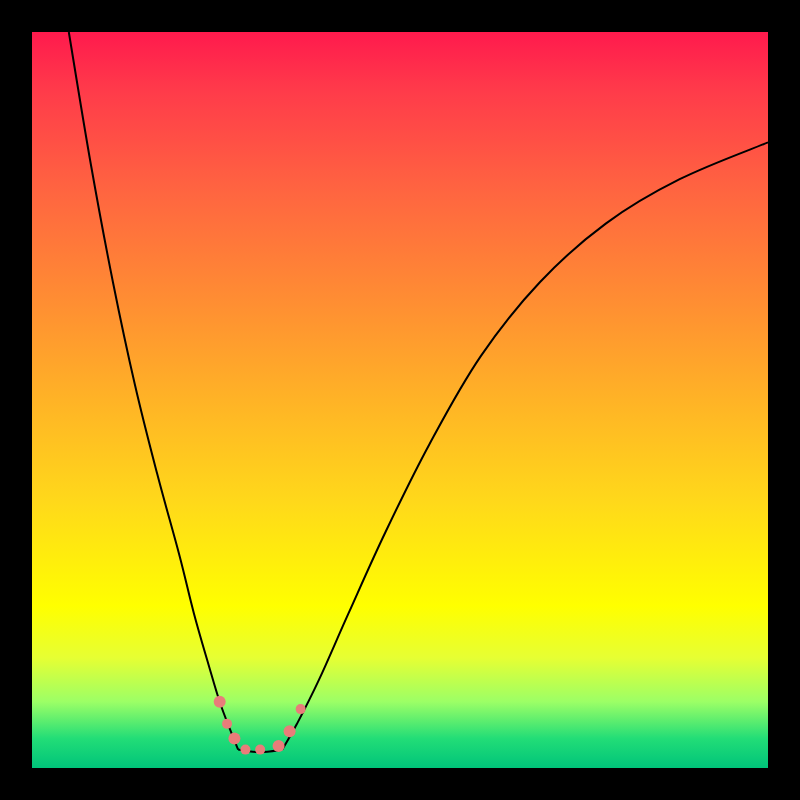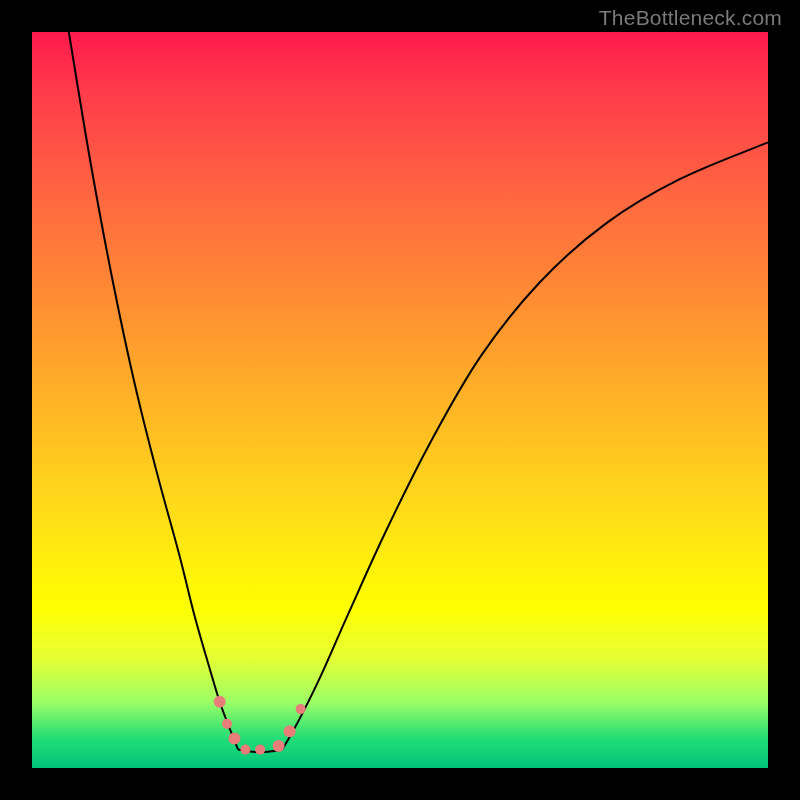--- a/index.html
+++ b/index.html
@@ -62,21 +62,20 @@
     fill: none;
   }
   .dot {
     fill: #e87d7a;
   }
 </style>
 </head>
 <body>
 
 <div class="outer">
-  <div class="watermark">TheBottleneck.com</div>
   <div class="plot">
     <svg class="curve" viewBox="0 0 736 736">
       <path id="path-left" d="M 36.800000000000004 0 C 40.77440000000001 23.846400000000003, 50.931200000000004 87.43680000000003, 58.88 132.48000000000002 C 66.8288 177.5232, 73.01119999999999 210.49599999999995, 80.96 250.23999999999995 C 88.9088 289.9839999999999, 95.0912 318.8352, 103.04 353.28 C 110.98880000000001 387.72479999999996, 117.1712 411.1296, 125.12 441.59999999999997 C 133.0688 472.07039999999995, 140.57600000000002 497.38879999999995, 147.20000000000002 522.56 C 153.824 547.7312, 156.6208 561.568, 161.92 581.44 C 167.21919999999997 601.3120000000001, 172.0032 617.0624, 176.64 632.96 C 181.27679999999998 648.8576, 183.7056 657.8368, 187.68 669.76 C 191.6544 681.6831999999999, 195.40800000000002 690.5888, 198.72000000000003 699.2 C 202.03200000000004 707.8112000000001, 204.7552 714.288, 206.08 717.6"></path>
       <path id="path-floor" d="M 206.08 717.6 C 208.7296 717.99744, 215.50079999999997 719.41056, 220.79999999999998 719.808 C 226.0992 720.20544, 230.2208 720.20544, 235.52 719.808 C 240.81920000000002 719.41056, 247.59040000000002 717.99744, 250.24 717.6"></path>
       <path id="path-right" d="M 250.24 717.6 C 252.8896 712.9632, 258.33599999999996 704.4256, 264.96 691.84 C 271.584 679.2544, 277.76640000000003 667.552, 287.04 647.6800000000001 C 296.3136 627.8080000000001, 304.5568 607.936, 316.48 581.44 C 328.4032 554.9440000000001, 338.70719999999994 530.9504000000001, 353.28 500.48 C 367.8528 470.00960000000003, 380.21760000000006 443.95520000000005, 397.44000000000005 412.16 C 414.66240000000005 380.3648, 429.08799999999997 352.9856, 448.96 323.84 C 468.832 294.6944, 485.31839999999994 274.08639999999997, 507.84 250.23999999999995 C 530.3616 226.39359999999996, 548.9088 209.90720000000002, 574.08 191.36 C 599.2512 172.8128, 618.5344 161.77279999999993, 647.68 147.19999999999993 C 676.8255999999999 132.62719999999993, 720.1024 117.02399999999997, 736 110.39999999999998"></path>
       <g id="dots">
           <circle cx="187.68" cy="669.76" r="6" class="dot"></circle>
           <circle cx="195.04000000000002" cy="691.84" r="5" class="dot"></circle>
           <circle cx="202.4" cy="706.56" r="6" class="dot"></circle>
           <circle cx="213.44" cy="717.6" r="5" class="dot"></circle>

